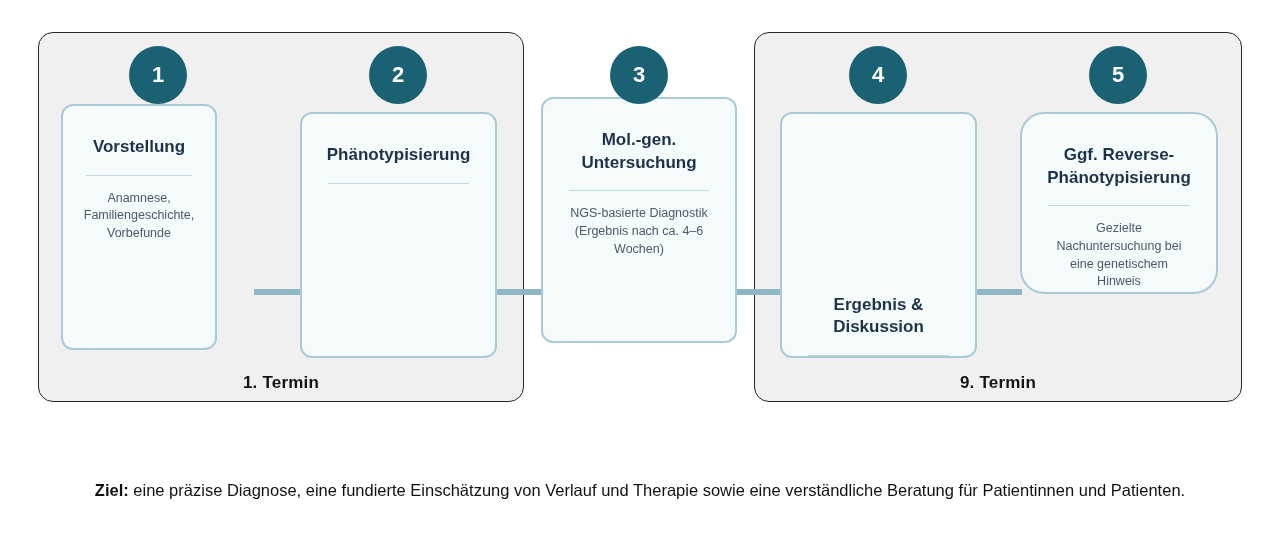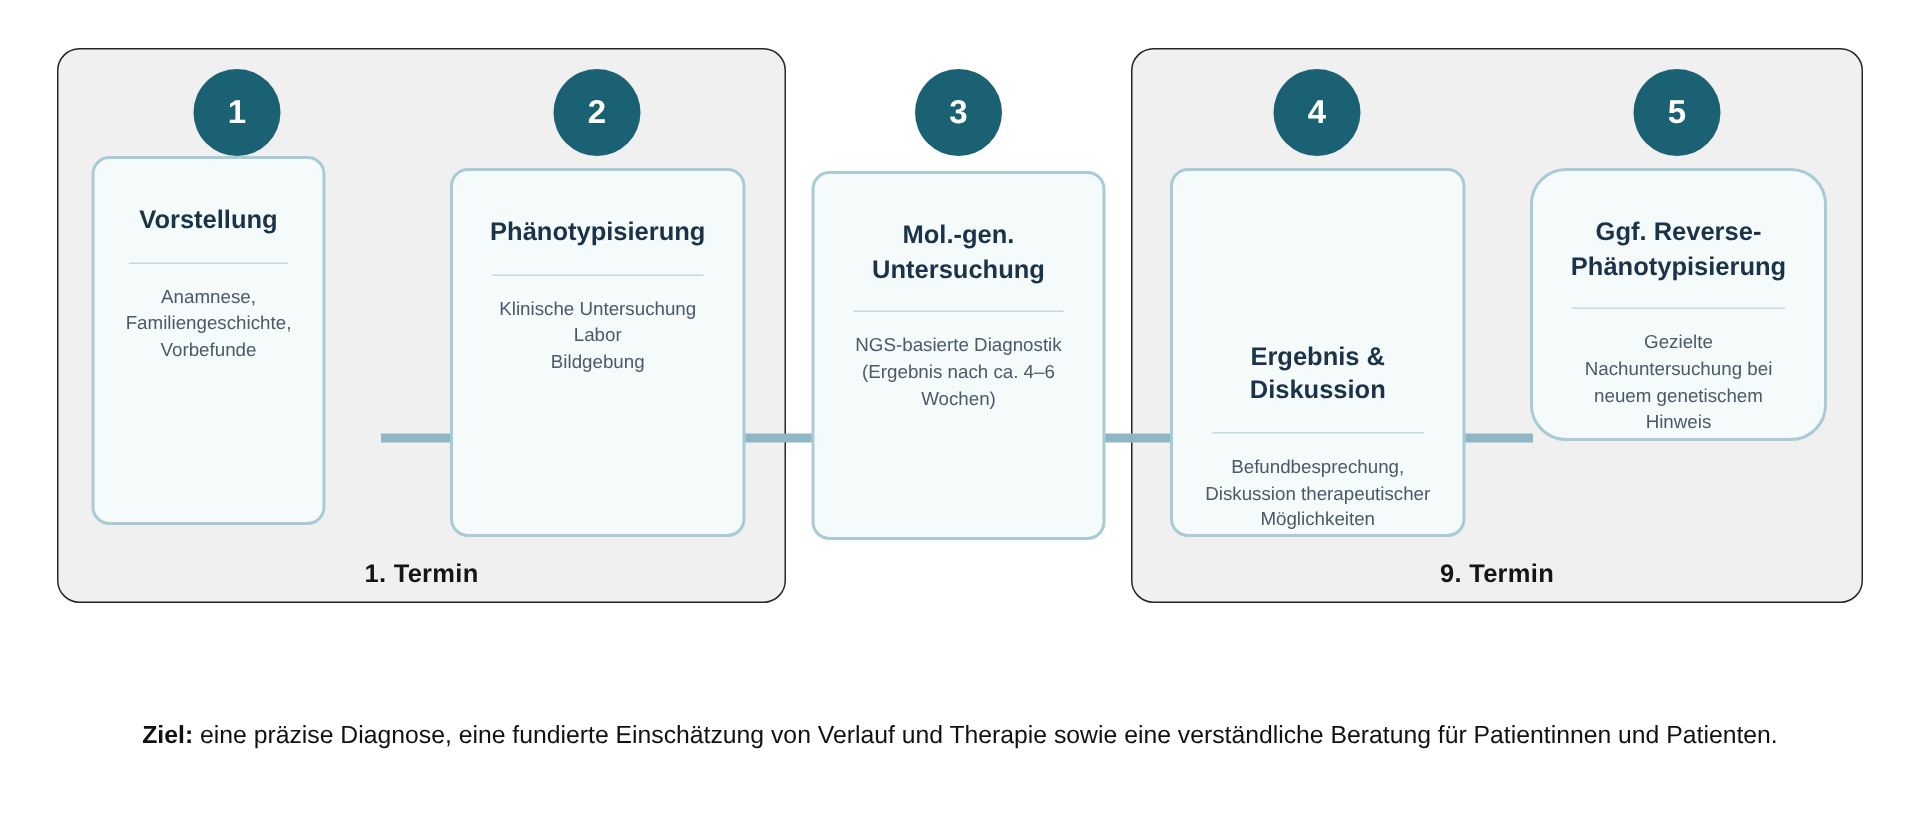--- a/index.html
+++ b/index.html
@@ -141,59 +141,53 @@
 Familiengeschichte,
 Vorbefunde</div>
   </div>
   <div class="badge" style="left:129px; top:46px;">
     <span>1</span>
   </div>
 
   <div class="card" style="left:300px; top:112px; width:197px; height:246px;">
     <div class="card-title">Phänotypisierung</div>
     <div class="card-divider"></div>
-    <div class="card-desc">Klinische Untersuchung
-Labor
-Bildgebung</div>
   </div>
   <div class="badge" style="left:369px; top:46px;">
     <span>2</span>
   </div>
 
-  <div class="card" style="left:541px; top:114px; width:196px; height:246px;align-items:center;">
+  <div class="card" style="left:541px; top:97px; width:196px; height:246px;align-items:center;">
     <div class="card-title">Mol.-gen.
 Untersuchung</div>
     <div class="card-divider"></div>
     <div class="card-desc">NGS-basierte Diagnostik
 (Ergebnis nach ca. 4–6
 Wochen)</div>
   </div>
   <div class="badge" style="left:610px; top:46px;">
     <span>3</span>
   </div>
 
   <div class="card" style="left:780px; top:112px; width:197px; height:246px;justify-content:flex-end;">
     <div class="card-title">Ergebnis &amp;
 Diskussion</div>
     <div class="card-divider"></div>
-    <div class="card-desc">Befundbesprechung,
-Diskussion therapeutischer
-Möglichkeiten</div>
   </div>
   <div class="badge" style="left:849px; top:46px;">
     <span>4</span>
   </div>
 
   <div class="card" style="left:1020px; top:112px; width:198px; height:182px;border-radius:24px;">
     <div class="card-title">Ggf. Reverse-
 Phänotypisierung</div>
     <div class="card-divider"></div>
     <div class="card-desc">Gezielte
 Nachuntersuchung bei
-neuem genetischem
+eine genetischem
 Hinweis</div>
   </div>
   <div class="badge" style="left:1089px; top:46px;">
     <span>5</span>
   </div>
 
   <div class="footer">
     <b>Ziel:</b><span> eine präzise Diagnose, eine fundierte Einschätzung  von Verlauf und Therapie sowie eine verständliche Beratung für Patientinnen und Patienten.</span>
   </div>
 

